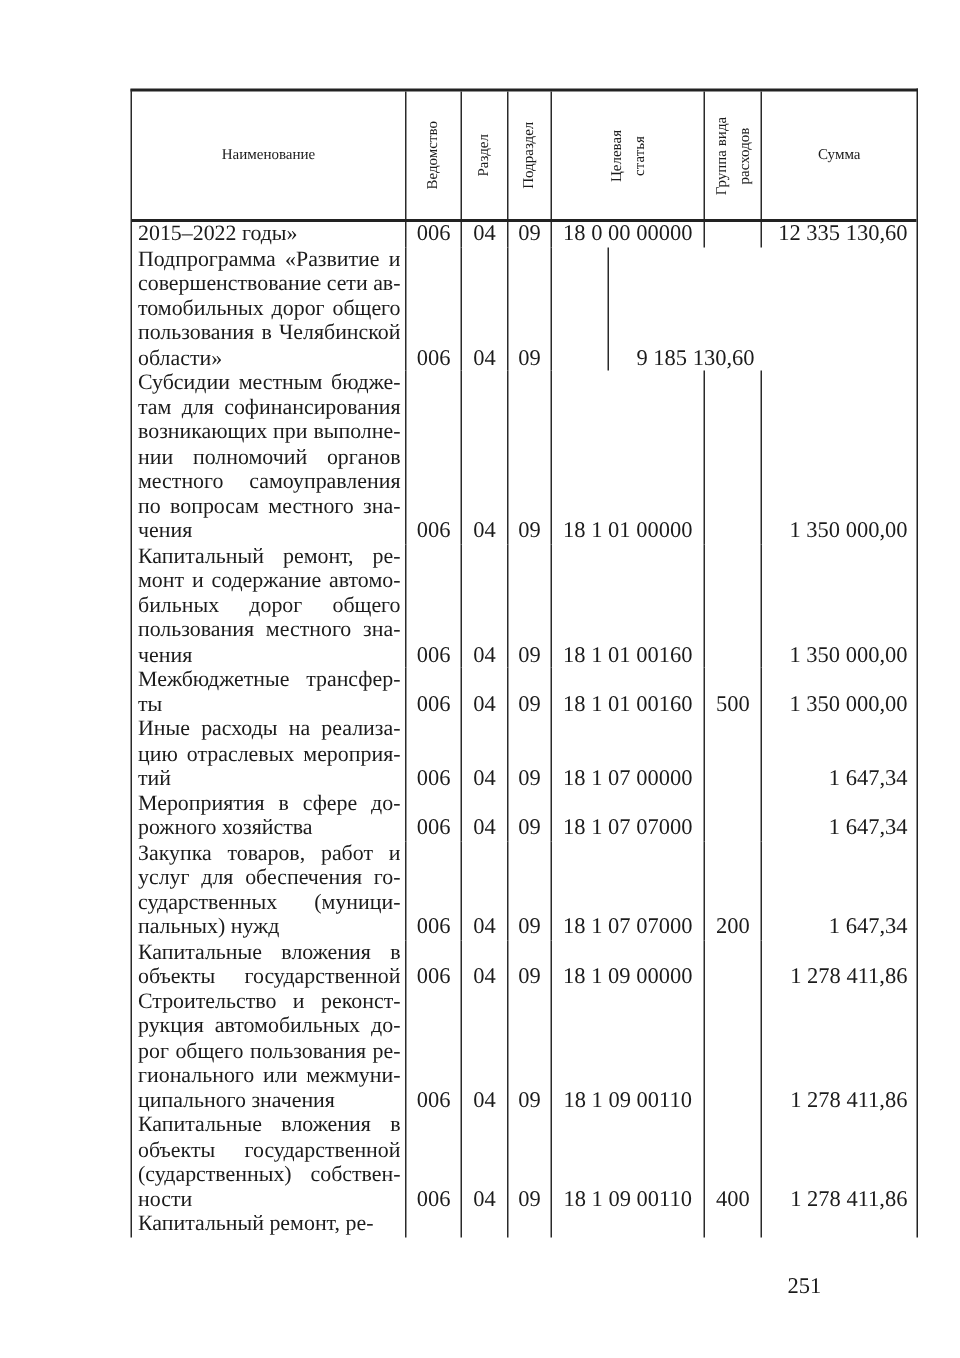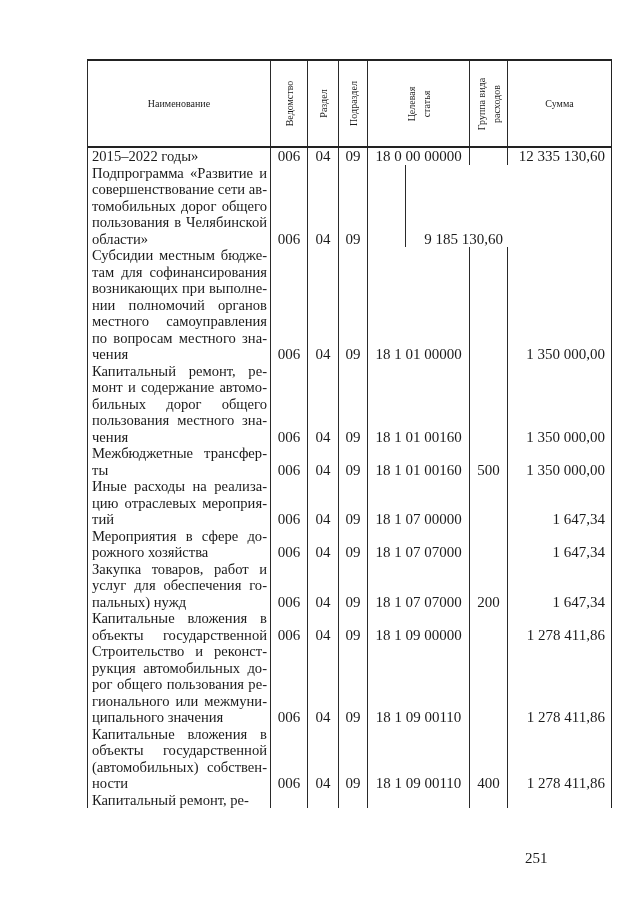--- a/index.html
+++ b/index.html
@@ -290,20 +290,21 @@
             <div class="val-center"></div>
           </div>
           <div class="c w-sum">
             <div class="val-right">1 647,34</div>
           </div>
         </div>
         <div class="row">
           <div class="c c-name w-name bdr">
             <div class="nline">Закупка товаров, работ и</div>
             <div class="nline">услуг для обеспечения го-</div>
+            <div class="nline">сударственных (муници-</div>
             <div class="nline last">пальных) нужд</div>
           </div>
           <div class="c w-ved bdr">
             <div class="val-center">006</div>
           </div>
           <div class="c w-raz bdr">
             <div class="val-center">04</div>
           </div>
           <div class="c w-pod bdr">
             <div class="val-center">09</div>
@@ -366,21 +367,21 @@
             <div class="val-center"></div>
           </div>
           <div class="c w-sum">
             <div class="val-right">1 278 411,86</div>
           </div>
         </div>
         <div class="row">
           <div class="c c-name w-name bdr">
             <div class="nline">Капитальные вложения в</div>
             <div class="nline">объекты государственной</div>
-            <div class="nline">(автомобильных) собствен-</div>
+            <div class="nline">(сударственных) собствен-</div>
             <div class="nline last">ности</div>
           </div>
           <div class="c w-ved bdr">
             <div class="val-center">006</div>
           </div>
           <div class="c w-raz bdr">
             <div class="val-center">04</div>
           </div>
           <div class="c w-pod bdr">
             <div class="val-center">09</div>

